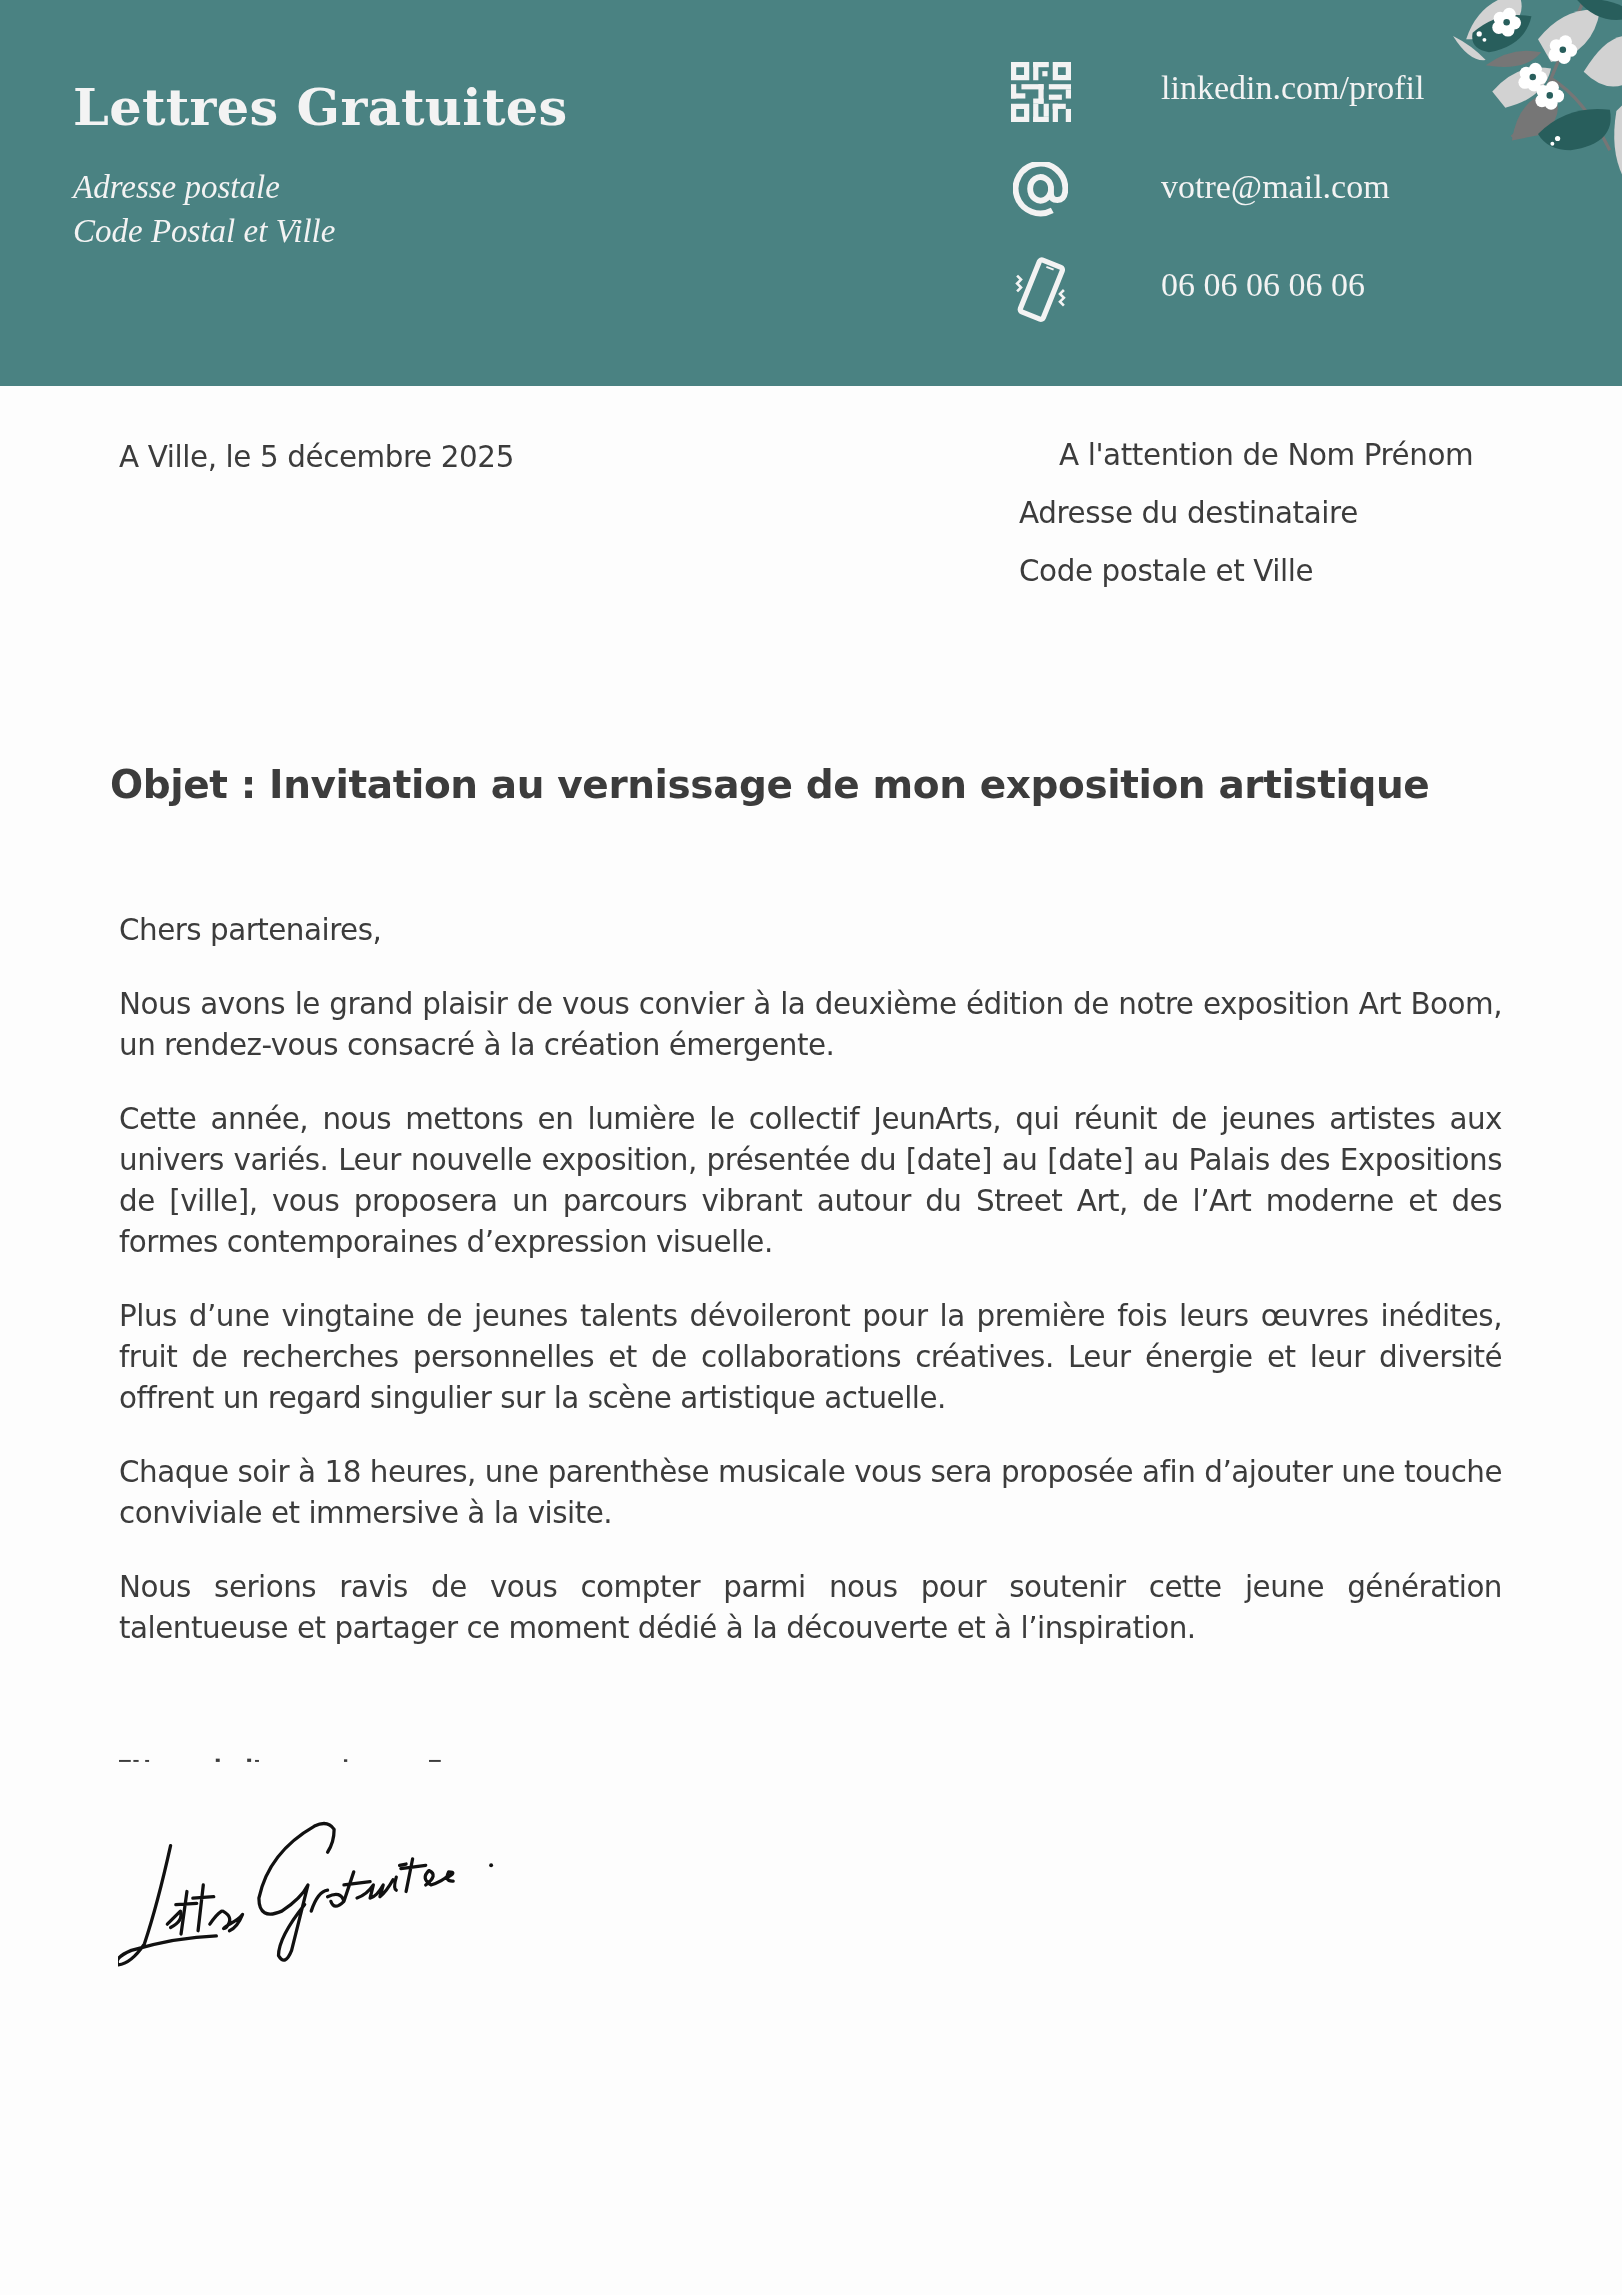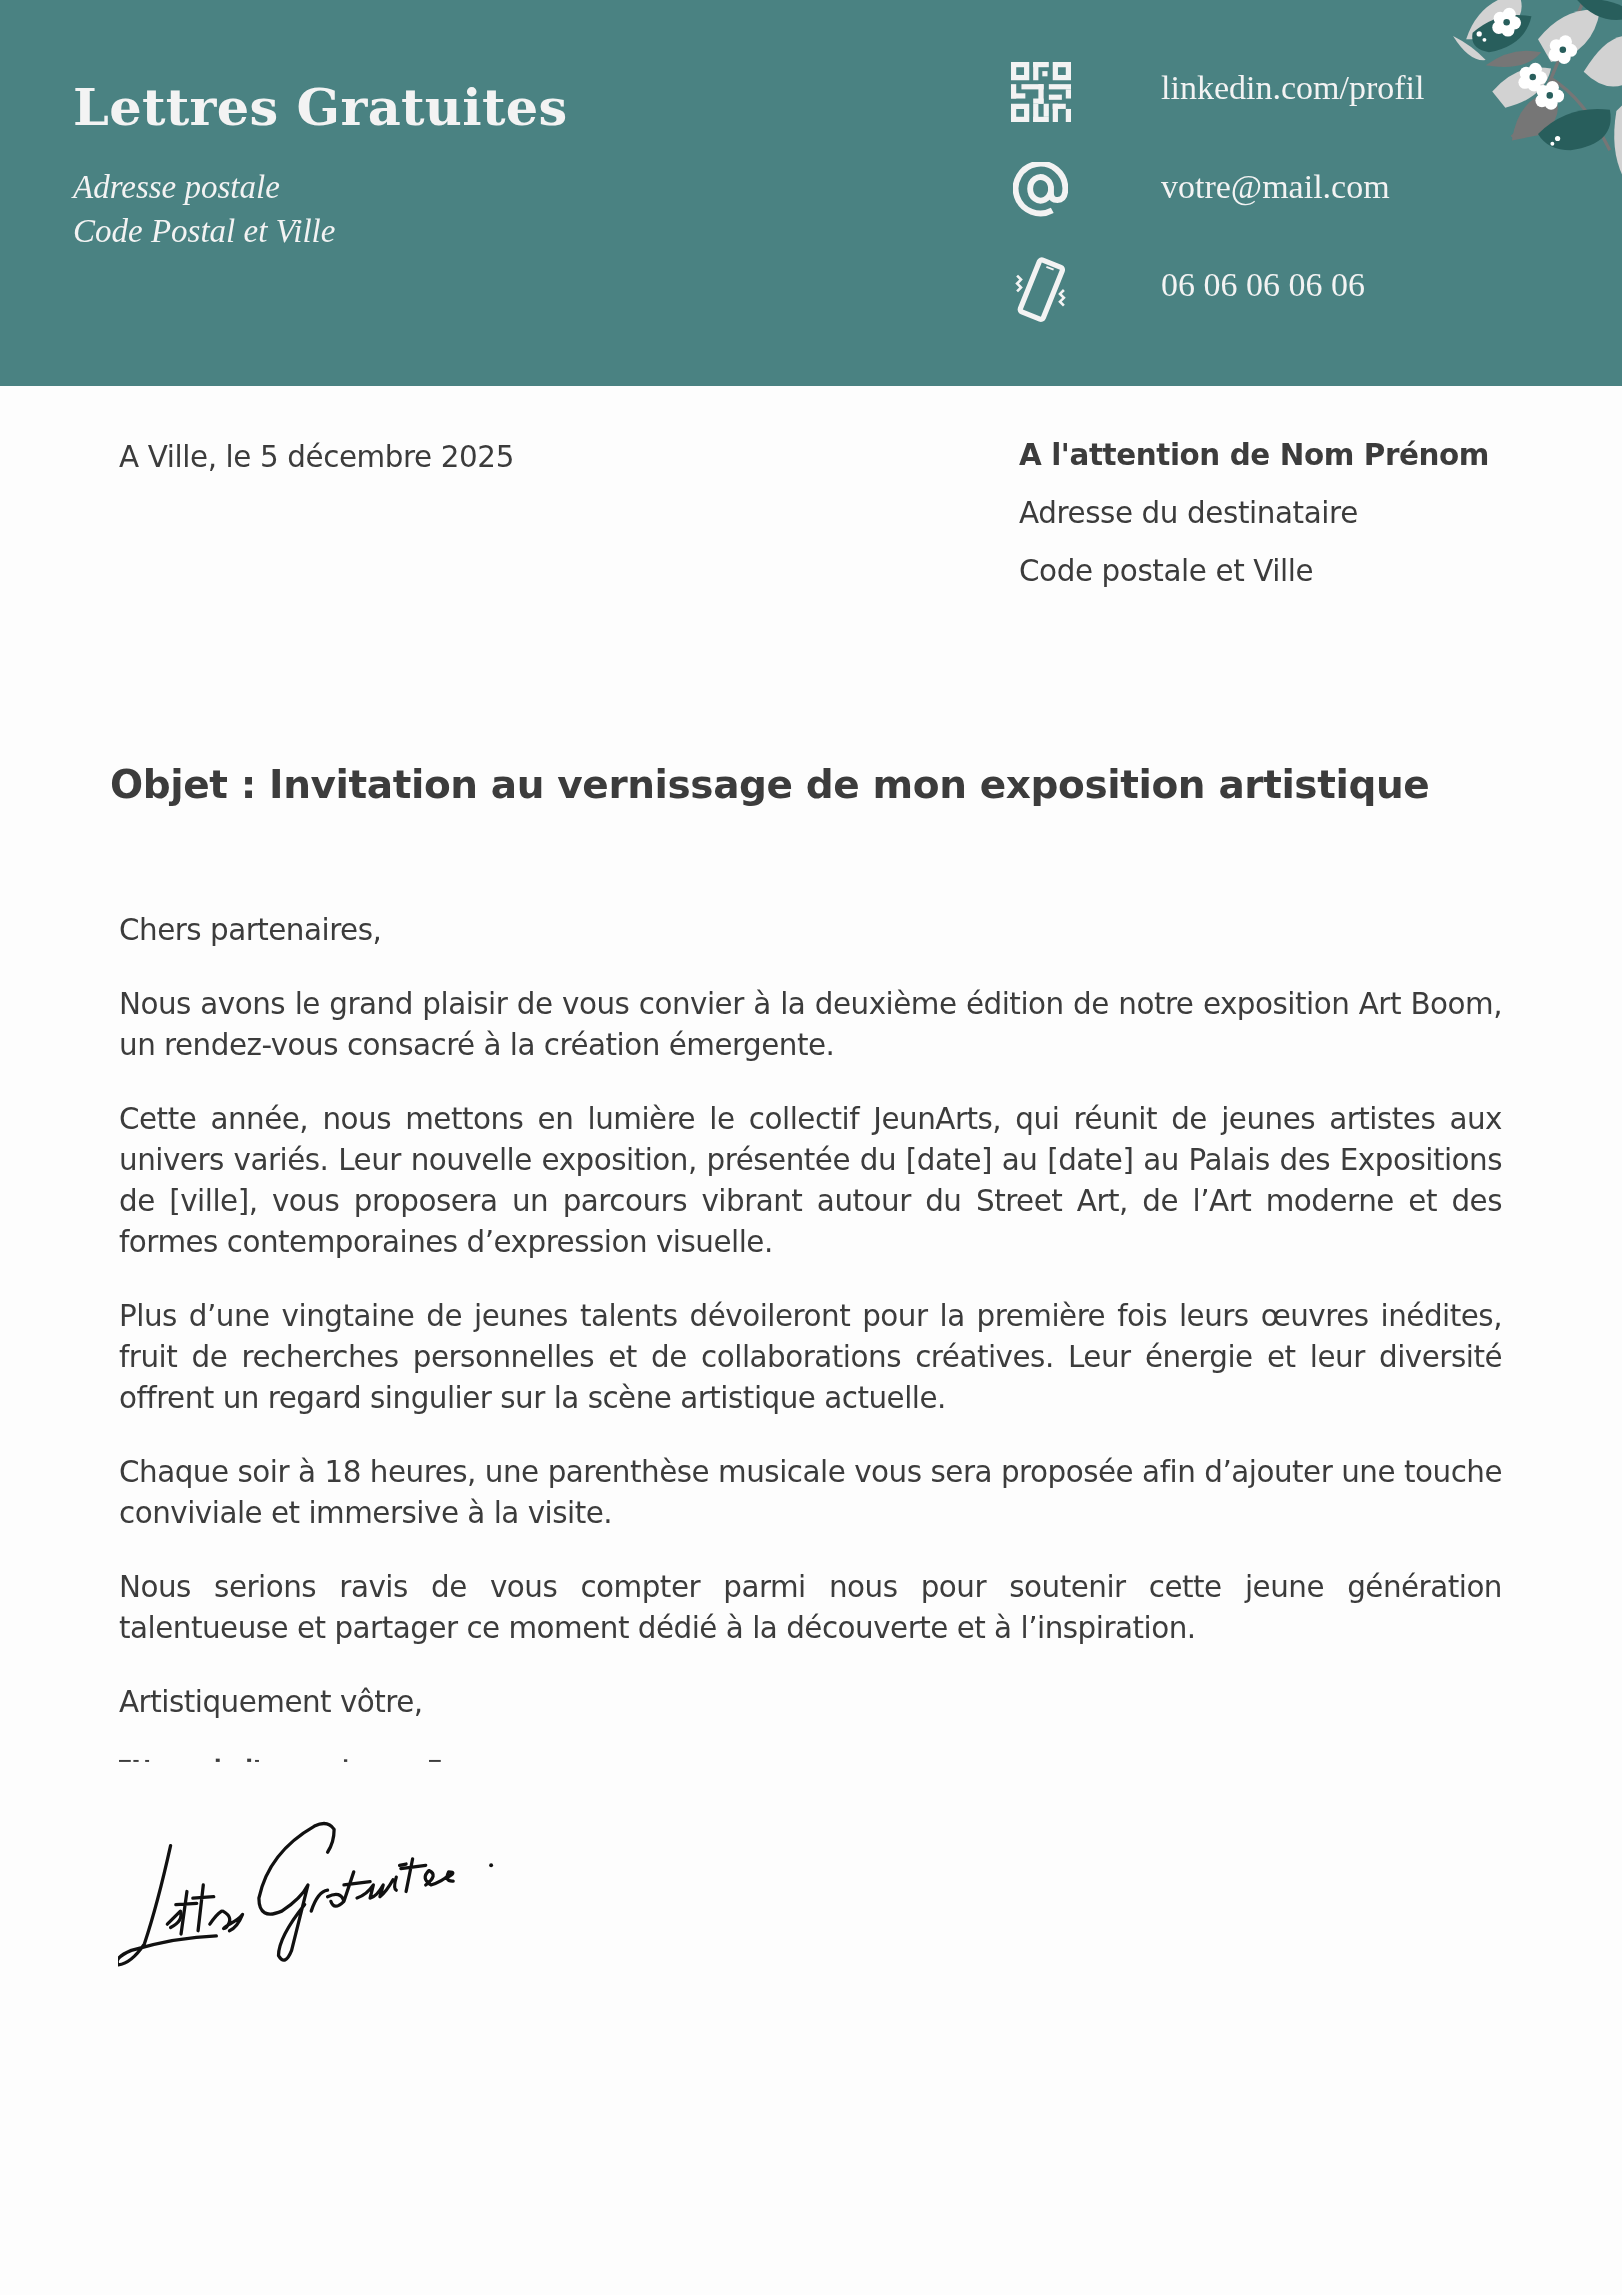--- a/index.html
+++ b/index.html
@@ -16,21 +16,21 @@
   .contact-text { position: absolute; left: 1161px; font-family: "Liberation Serif", "DejaVu Serif", serif; font-size: 34px; color: #f3f3f3; }
   .c1 { top: 59px; } .t1 { top: 69px; }
   .c2 { top: 157px; } .t2 { top: 168px; }
   .c3 { top: 257px; } .t3 { top: 266px; text-align: right; }
 
   .floral { position: absolute; right: 0; top: 0; width: 170px; height: 196px; }
 
   .date-line { position: absolute; left: 119px; top: 440px; font-size: 29.4px; letter-spacing: -0.4px; }
   .recipient { position: absolute; left: 1019px; top: 437px; font-size: 29.4px; letter-spacing: -0.4px; }
   .recipient div { height: 58px; line-height: 37px; }
-  .recipient .name { font-weight: bold; }
+  .recipient .name { font-weight: normal; margin-left: 40px; }
 
   .subject { position: absolute; left: 110px; top: 762px; font-size: 39px; letter-spacing: -0.4px; font-weight: bold; }
 
   .letter-body { position: absolute; left: 119px; top: 910px; width: 1383px; font-size: 29.4px; line-height: 41px; letter-spacing: -0.5px; }
   .letter-body p { text-align: justify; margin-bottom: 33px; }
   .letter-body p.greet { margin-bottom: 33px; }
 
   .clipped-line { position: absolute; left: 119px; top: 1754px; width: 654px; height: 7.9px; overflow: hidden; }
 
   .signature { position: absolute; left: 118px; top: 1813px; width: 393px; height: 157px; }
@@ -147,21 +147,20 @@
 
 <div class="subject">Objet : Invitation au vernissage de mon exposition artistique</div>
 
 <div class="letter-body">
   <p class="greet">Chers partenaires,</p>
   <p>Nous avons le grand plaisir de vous convier à la deuxième édition de notre exposition Art Boom, un rendez-vous consacré à la création émergente.</p>
   <p>Cette année, nous mettons en lumière le collectif JeunArts, qui réunit de jeunes artistes aux univers variés. Leur nouvelle exposition, présentée du [date] au [date] au Palais des Expositions de [ville], vous proposera un parcours vibrant autour du Street Art, de l’Art moderne et des formes contemporaines d’expression visuelle.</p>
   <p>Plus d’une vingtaine de jeunes talents dévoileront pour la première fois leurs œuvres inédites, fruit de recherches personnelles et de collaborations créatives. Leur énergie et leur diversité offrent un regard singulier sur la scène artistique actuelle.</p>
   <p>Chaque soir à 18 heures, une parenthèse musicale vous sera proposée afin d’ajouter une touche conviviale et immersive à la visite.</p>
   <p>Nous serions ravis de vous compter parmi nous pour soutenir cette jeune génération talentueuse et partager ce moment dédié à la découverte et à l’inspiration.</p>
-  <p>Artistiquement vôtre,</p>
 </div>
 
 <div class="clipped-line">
   <svg width="654" height="7.9" viewBox="0 0 1000 12" fill="#3c3c3c">
     <rect x="0" y="6" width="18" height="3"></rect>
       <rect x="22" y="6" width="8" height="3"></rect>
       <rect x="40" y="6" width="6" height="3"></rect>
     <rect x="148" y="4" width="6" height="5"></rect>
       <rect x="196" y="4" width="6" height="5"></rect>
       <rect x="208" y="6" width="6" height="3"></rect>

